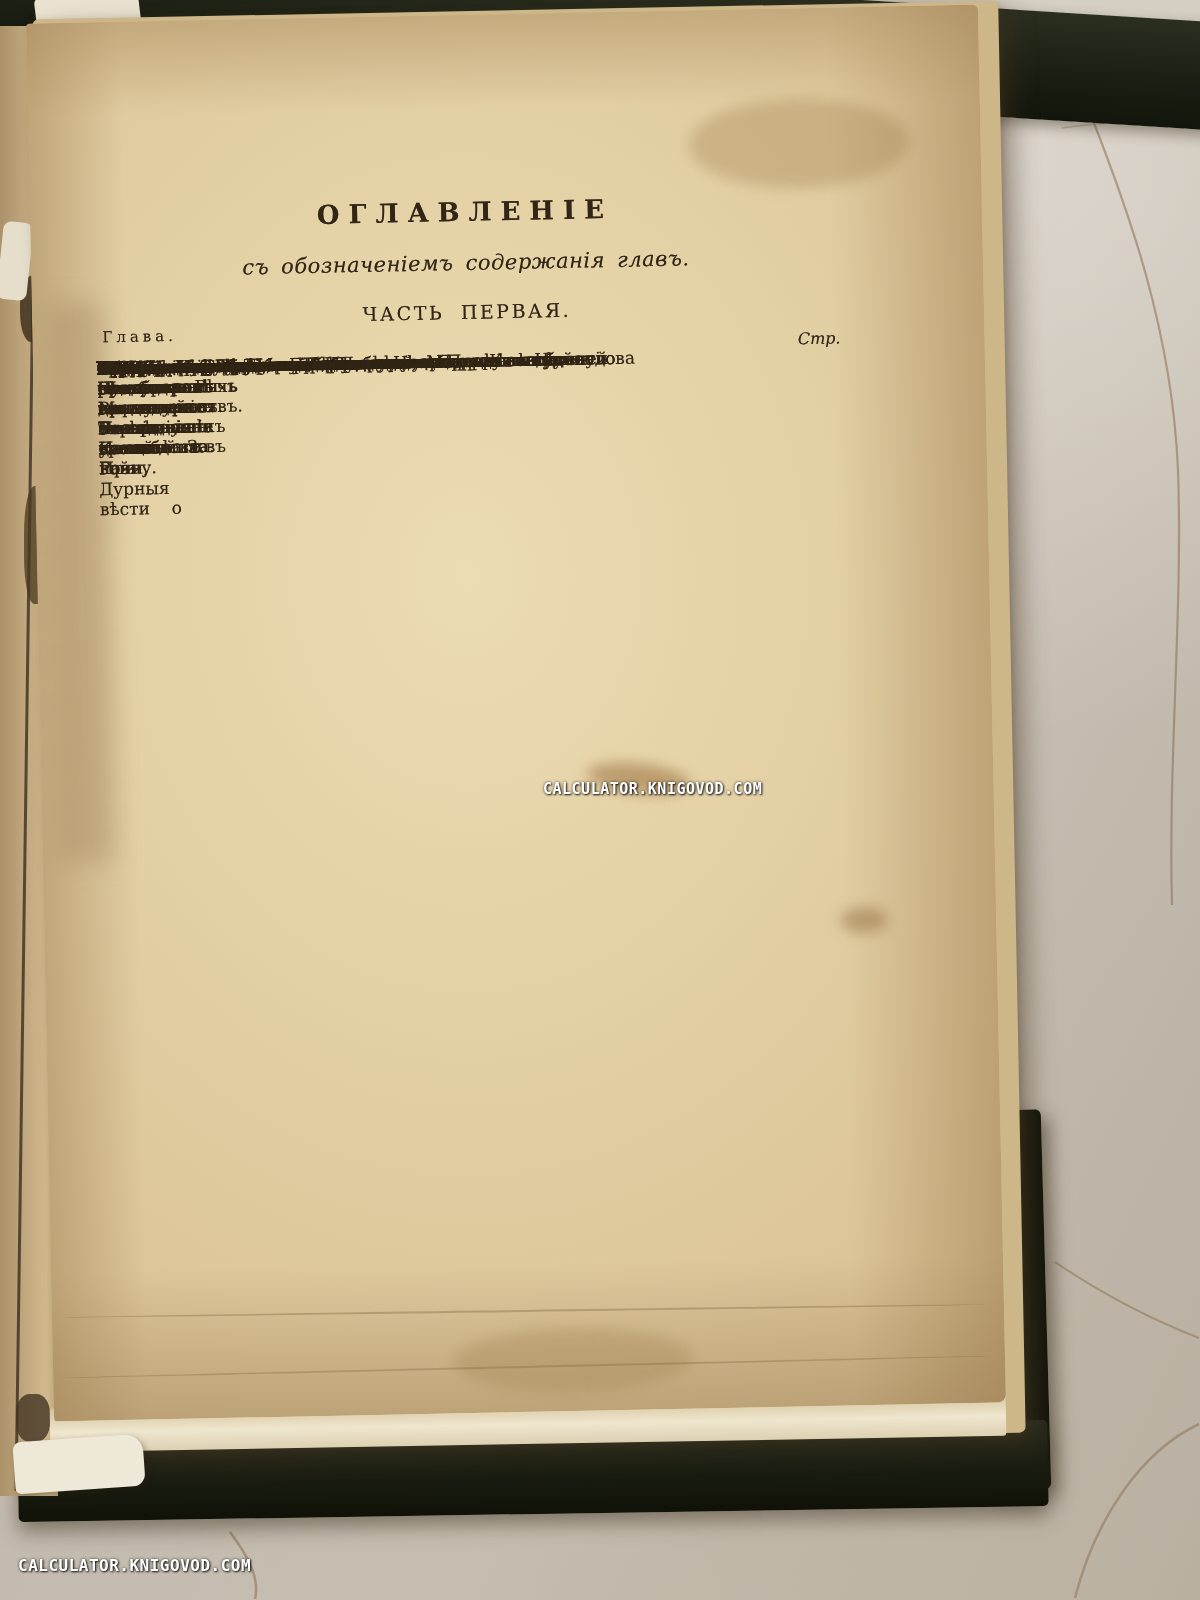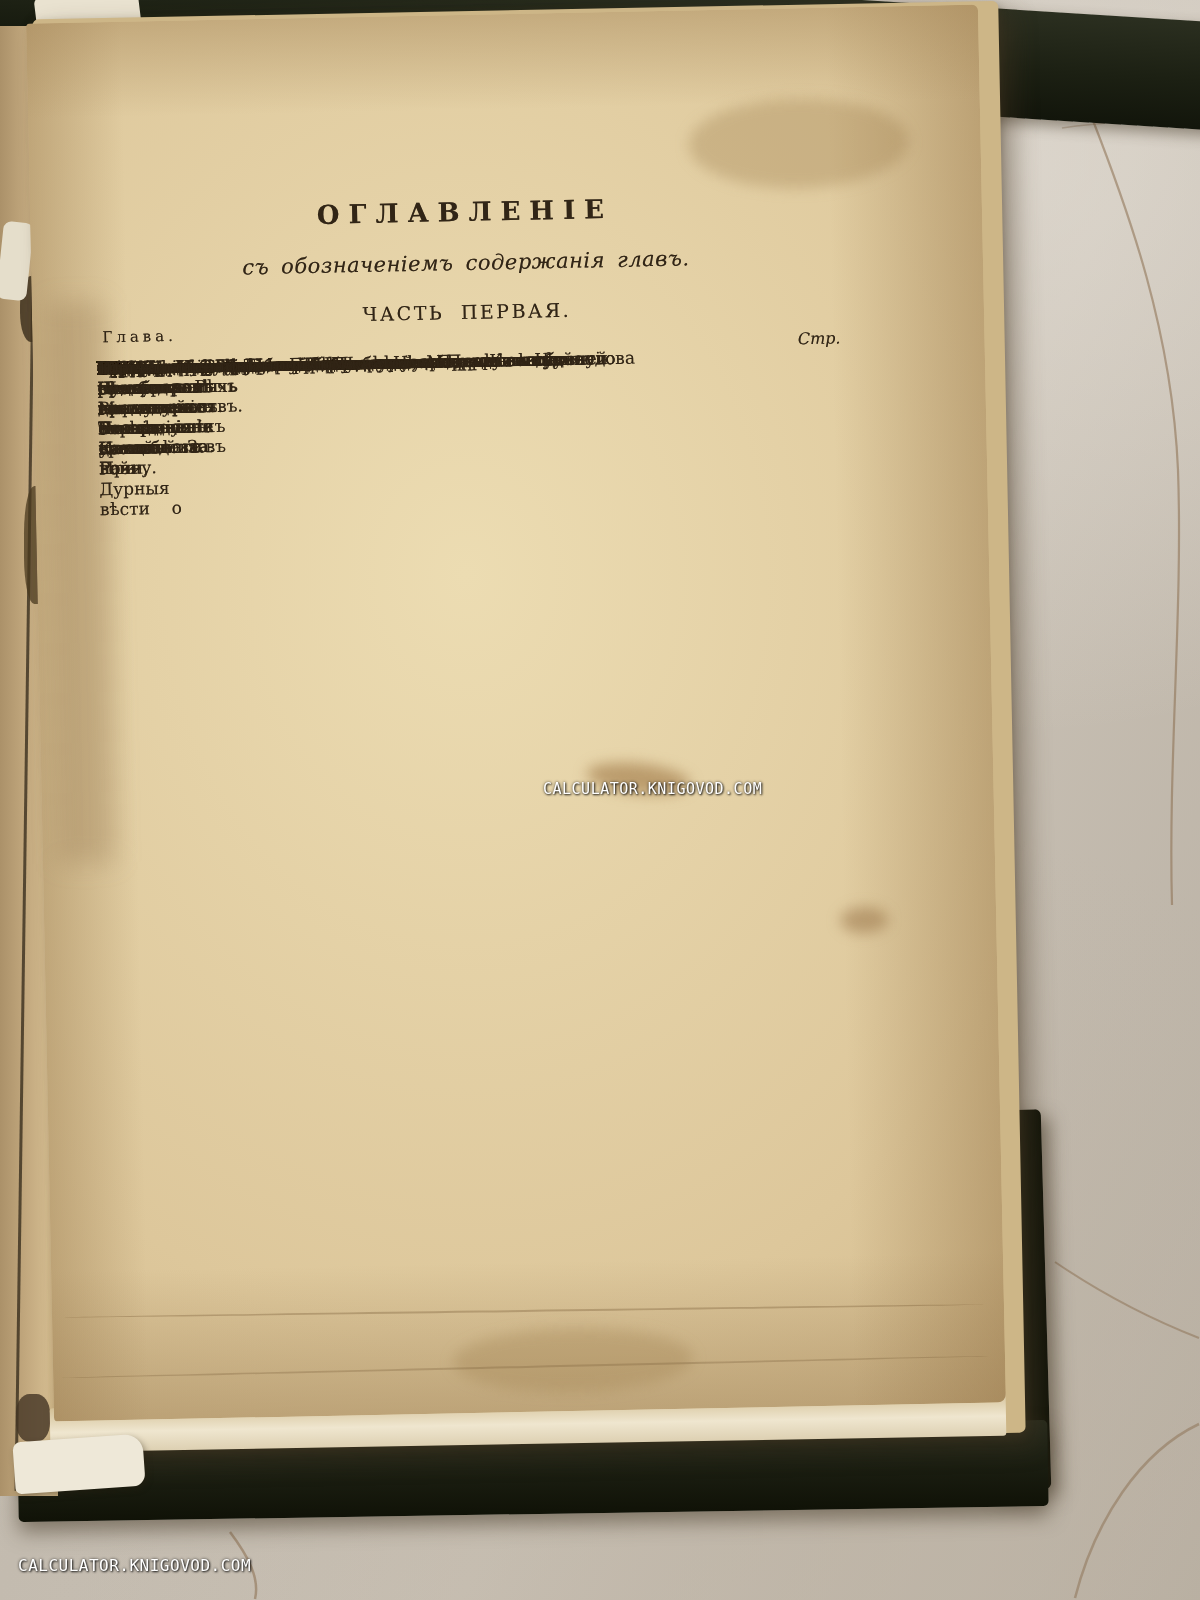--- a/index.html
+++ b/index.html
@@ -82,21 +82,21 @@
   .row{display:flex;align-items:baseline;}
   .roman{flex:0 0 98px;text-align:right;padding-right:10px;letter-spacing:.5px;white-space:nowrap;}
   .ttext{white-space:nowrap;}
   .just{flex:1;text-align:justify;text-align-last:justify;white-space:normal;margin-right:6px;}
   .dots{flex:1 1 0;height:11px;margin:0 4px 2px 10px;align-self:flex-end;
     background-image:radial-gradient(circle at 3px 6px,rgba(47,35,21,.9) 1.5px,rgba(47,35,21,0) 2.2px);
     background-size:13px 11px;background-repeat:repeat-x;}
   .pnum{flex:0 0 42px;text-align:right;white-space:nowrap;}
 
   
-  .wm{z-index:9;font-family:"DejaVu Sans Mono","Liberation Mono",monospace;font-weight:normal;
+  .wm{z-index:9;font-family:"DejaVu Sans Mono","Liberation Mono",monospace;font-weight:bold;
     color:#ffffff;letter-spacing:.5px;
     text-shadow:0 0 3px rgba(0,0,0,.7),1px 1px 2px rgba(0,0,0,.8);}
   .wm1{left:543px;top:780px;font-size:15px;}
   .wm2{left:18px;top:1556px;font-size:16px;}
 </style>
 </head>
 <body>
 
 <div id="scene">
 

